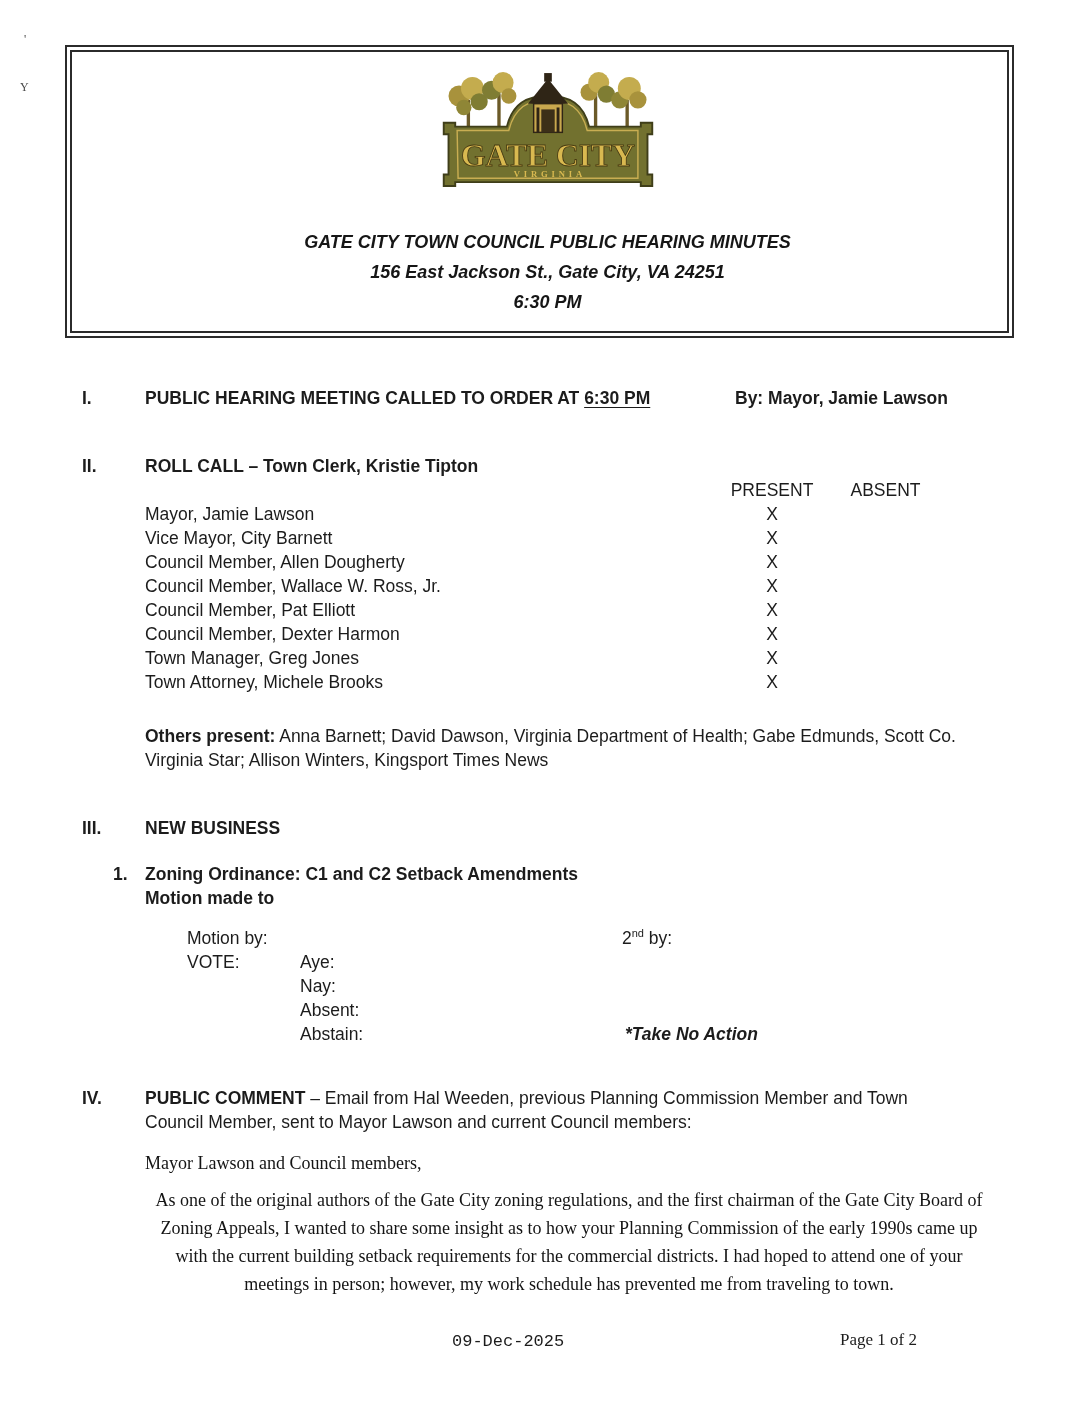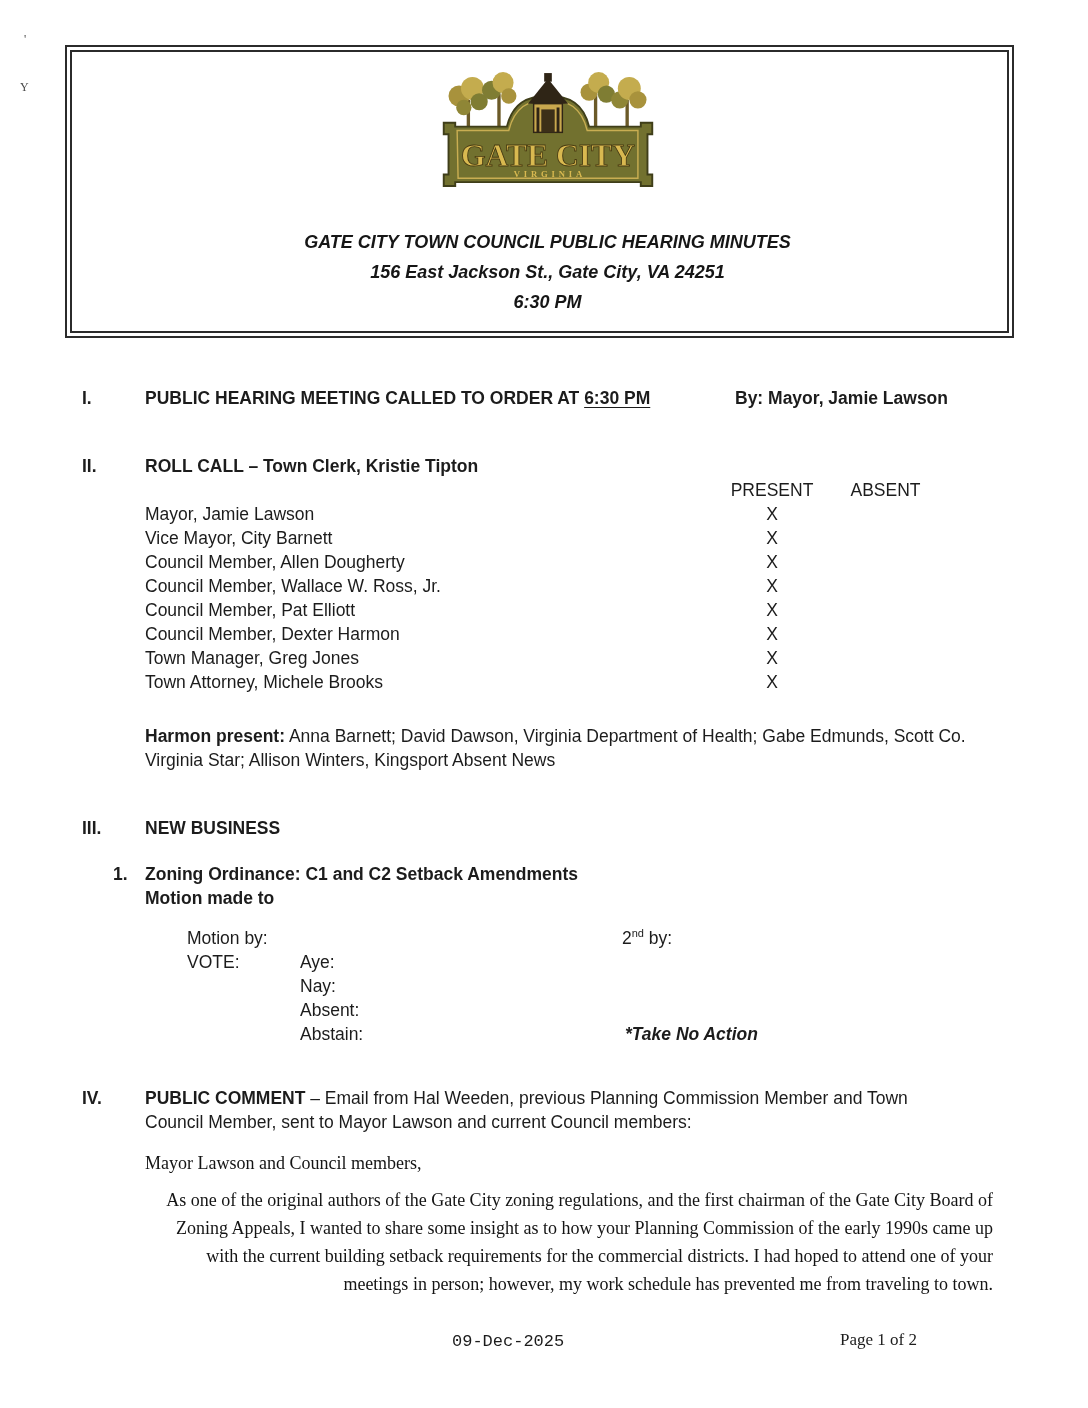--- a/index.html
+++ b/index.html
@@ -61,21 +61,21 @@
   .m-2nd{position:absolute;left:435px;}
   .m-tna{position:absolute;left:438px;font-weight:bold;font-style:italic;}
   sup.nd{font-size:11px;vertical-align:super;line-height:0;}
 
   
   .sec4{top:1086px;}
   .sec4-content{width:822px;}
 
   .letter{font-family:"Liberation Serif",serif;font-size:18px;line-height:28px;color:#141414;}
   .salutation{left:145px;top:1149px;}
-  .letter-para{left:145px;top:1186px;width:848px;text-align:right;}
+  .letter-para{left:145px;top:1186px;width:848px;text-align:center;}
 
   
   .footer-date{left:452px;top:1332px;font-family:Liberation Mono, monospace;font-size:17px;}
   .footer-page{left:840px;top:1330px;font-family:"Liberation Serif",serif;font-size:17px;}
 </style>
 </head>
 <body>
 
 <span class="artifact a1">'</span>
 <span class="artifact a2">Y</span>
@@ -190,21 +190,21 @@
     <span class="rc-absent"></span>
   </div>
   <div class="rc-row">
     <span class="rc-name">Town Attorney, Michele Brooks</span>
     <span class="rc-present">X</span>
     <span class="rc-absent"></span>
   </div>
 </div>
 
 <div class="abs body-txt others">
-  <span class="bold">Harmon present:</span><span> Anna Barnett; David Dawson, Virginia Department of Health; Gabe Edmunds, Scott Co. Virginia Star; Allison Winters, Kingsport Absent News</span>
+  <span class="bold">Others present:</span><span> Anna Barnett; David Dawson, Virginia Department of Health; Gabe Edmunds, Scott Co. Virginia Star; Allison Winters, Kingsport Times News</span>
 </div>
 
 <div class="abs body-txt sec3" style="top:816px;left:0;width:1088px;">
   <span class="roman">III.</span>
   <span class="sec-content bold">NEW BUSINESS</span>
 </div>
 
 <span class="abs body-txt item1-num">1.</span>
 <div class="abs body-txt item1-body">
   <div>Zoning Ordinance: C1 and C2 Setback Amendments</div>

